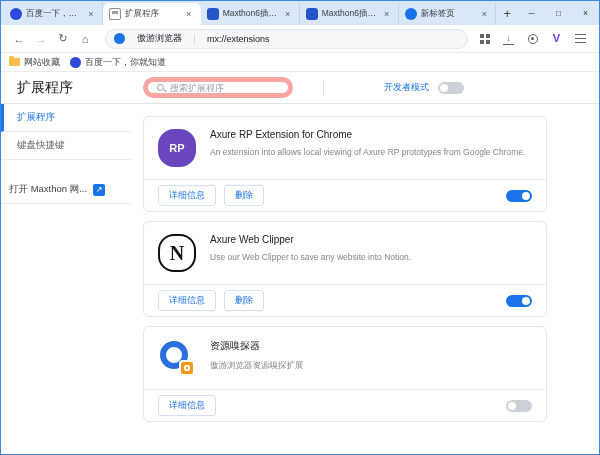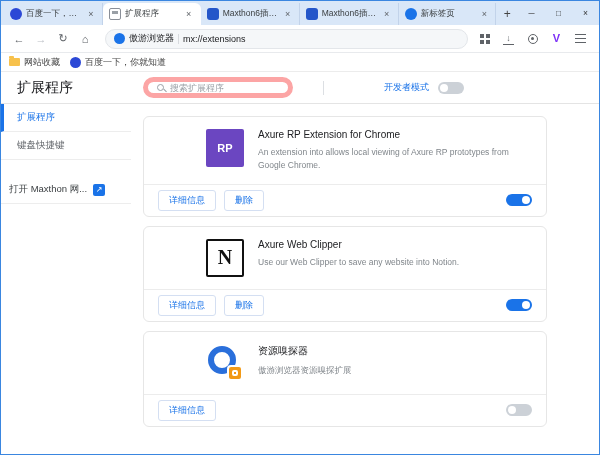--- a/index.html
+++ b/index.html
@@ -30,21 +30,21 @@
   .fav.baidu { background:#2c48d6; }
   .fav.extpage { background:#fff; border:1px solid #8a8f98; border-radius:2px; }
   .fav.extpage::after { content:""; display:block; margin:2px; height:3px; background:#9aa0a6; }
   .fav.mxplugin { background:#2456c9; border-radius:3px; }
   .fav.mx { background:#1a73e8; }
 
   
   .toolbar { height:28px; background:#fff; border-bottom:1px solid #e8eaed; display:flex; align-items:center; padding:0 8px; gap:2px; flex:0 0 auto; }
   .nav-btn { width:20px; height:20px; display:flex; align-items:center; justify-content:center; color:#5f6368; font-size:11px; border-radius:4px; }
   .nav-btn.disabled { color:#b9bdc4; }
-  .addressbar { flex:1; height:20px; margin:0 8px; background:#f5f7f9; border:1px solid #e3e6ea; border-radius:11px; display:flex; align-items:center; padding:0 8px; gap:4px; }
+  .addressbar { flex:1; height:20px; margin:0 8px; background:#f5f7f9; border:1px solid #e3e6ea; border-radius:11px; display:flex; align-items:center; padding:0 8px; gap:12px; }
   .addressbar .fav { width:11px; height:11px; }
   .ab-site { color:#202124; }
   .ab-sep { width:1px; height:10px; background:#d7dade; }
   .ab-url { color:#202124; }
   .tool-icons { display:flex; align-items:center; gap:11px; padding-right:4px; }
   .icon-box { width:13px; height:13px; display:flex; align-items:center; justify-content:center; }
   .apps-icon { width:4px; height:4px; background:#5f6368; box-shadow:6px 0 #5f6368, 0 6px #5f6368, 6px 6px #5f6368; margin:-5px 0 0 -5px; }
   .download-icon { width:11px; height:12px; color:#5f6368; border-bottom:1.5px solid #5f6368; text-align:center; line-height:10px; font-size:9px; }
   .share-icon { width:10px; height:10px; border:1.4px solid #5f6368; border-radius:50%; position:relative; }
   .share-icon::after { content:""; position:absolute; inset:2.2px; background:#5f6368; border-radius:50%; }
@@ -90,21 +90,21 @@
   .card { border:1px solid #e6e6e6; border-radius:6px; background:#fff; margin-bottom:9px; }
   .card-body { display:flex; padding:12px 14px; gap:14px; }
   .card-info { flex:1; min-width:0; }
   .ext-name { font-size:10px; color:#202124; }
   .ext-desc { margin-top:6px; font-size:8.5px; color:#80868b; line-height:1.5; }
   .card-footer { border-top:1px solid #ececec; height:32px; display:flex; align-items:center; padding:0 14px; gap:8px; }
   .card-btn { border:1px solid #d4dff2; color:#1a73e8; background:#fff; border-radius:3px; padding:3px 10px; font-size:9px; font-family:inherit; cursor:pointer; }
   .card-footer .toggle { margin-left:auto; }
 
   
-  .ext-icon { width:38px; height:38px; flex:0 0 auto; border-radius:2px; display:flex; align-items:center; justify-content:center;margin-left:48px; }
+  .ext-icon { width:38px; height:38px; flex:0 0 auto; border-radius:16px; display:flex; align-items:center; justify-content:center; }
   .ext-icon.axure { background:#6b46c1; color:#fff; font-weight:bold; font-size:11px; }
   .ext-icon.notion { background:#fff; border:2px solid #111; color:#111; font-family:"Liberation Serif","DejaVu Serif",serif; font-weight:bold; font-size:20px; }
   .ext-icon.sniffer { position:relative; }
   .sniffer-ring { position:absolute; left:2px; top:2px; width:28px; height:28px; border:6px solid #2a6fdb; border-radius:50%; }
   .sniffer-badge { position:absolute; right:1px; bottom:1px; width:16px; height:16px; background:#f29a17; border:2px solid #fff; border-radius:4px; }
   .sniffer-badge::after { content:""; position:absolute; inset:3px; border:2px solid #fff; border-radius:2px; }
 </style>
 </head>
 <body>
 

